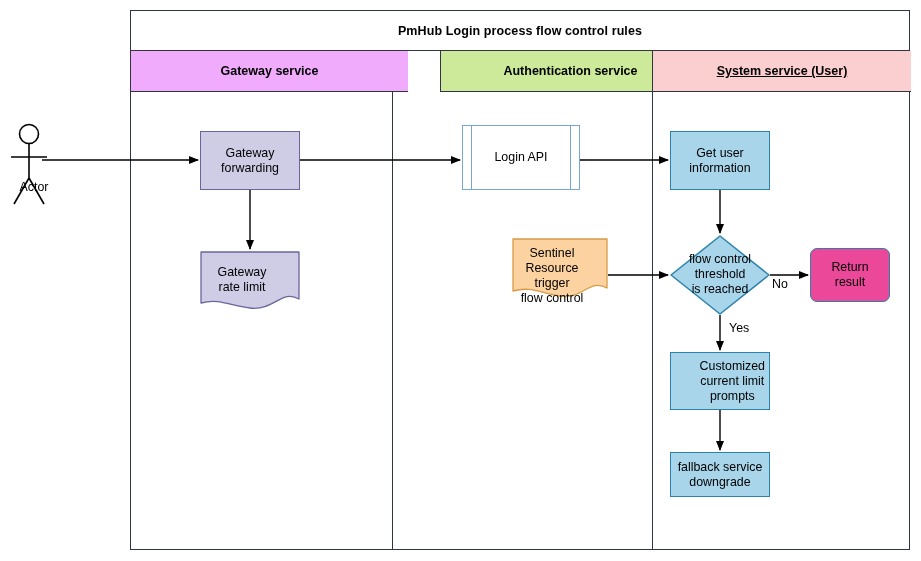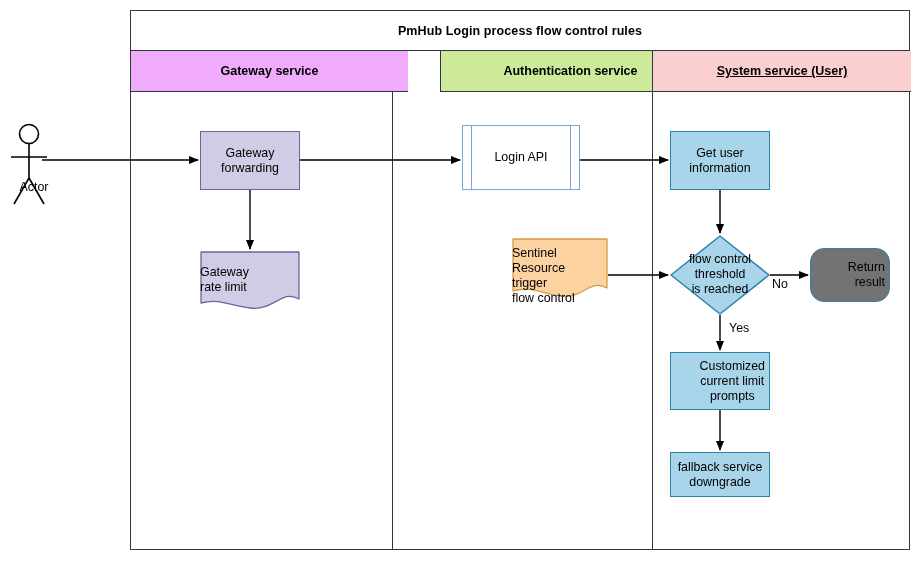--- a/index.html
+++ b/index.html
@@ -91,45 +91,44 @@
 
   .rect-purple {
     background: #cfcde5;
     border: 1.3px solid #6a659b;
   }
   .rect-blue {
     background: #a8d5ea;
     border: 1.5px solid #2b82ab;
   }
   .rounded-blue {
-    background: #737373;
+    background: #ec4899;
     border: 1.5px solid #2b82ab;
-    border-radius: 14px;
-    text-align: right;
+    border-radius: 7px;
   }
   .predef {
     background: #ffffff;
     border: 1.3px solid #7aa3d6;
   }
   .predef::before, .predef::after {
     content: "";
     position: absolute;
     top: 0; bottom: 0;
     width: 0;
     border-left: 1.3px solid #7aa3d6;
   }
   .predef::before { left: 8px; }
   .predef::after  { right: 8px; }
 
   
   .docshape { position: absolute; z-index: 4; }
   .docshape .doclabel {
     position: absolute;
     left: 0; right: 16px;
-    text-align: left;
+    text-align: center;
     font-size: 12.4px;
     line-height: 15px;
     color: #000;
     z-index: 2;
     white-space: pre-line;
   }
 
   
   .diamond { position: absolute; z-index: 4; }
   .diamond .dlabel {

